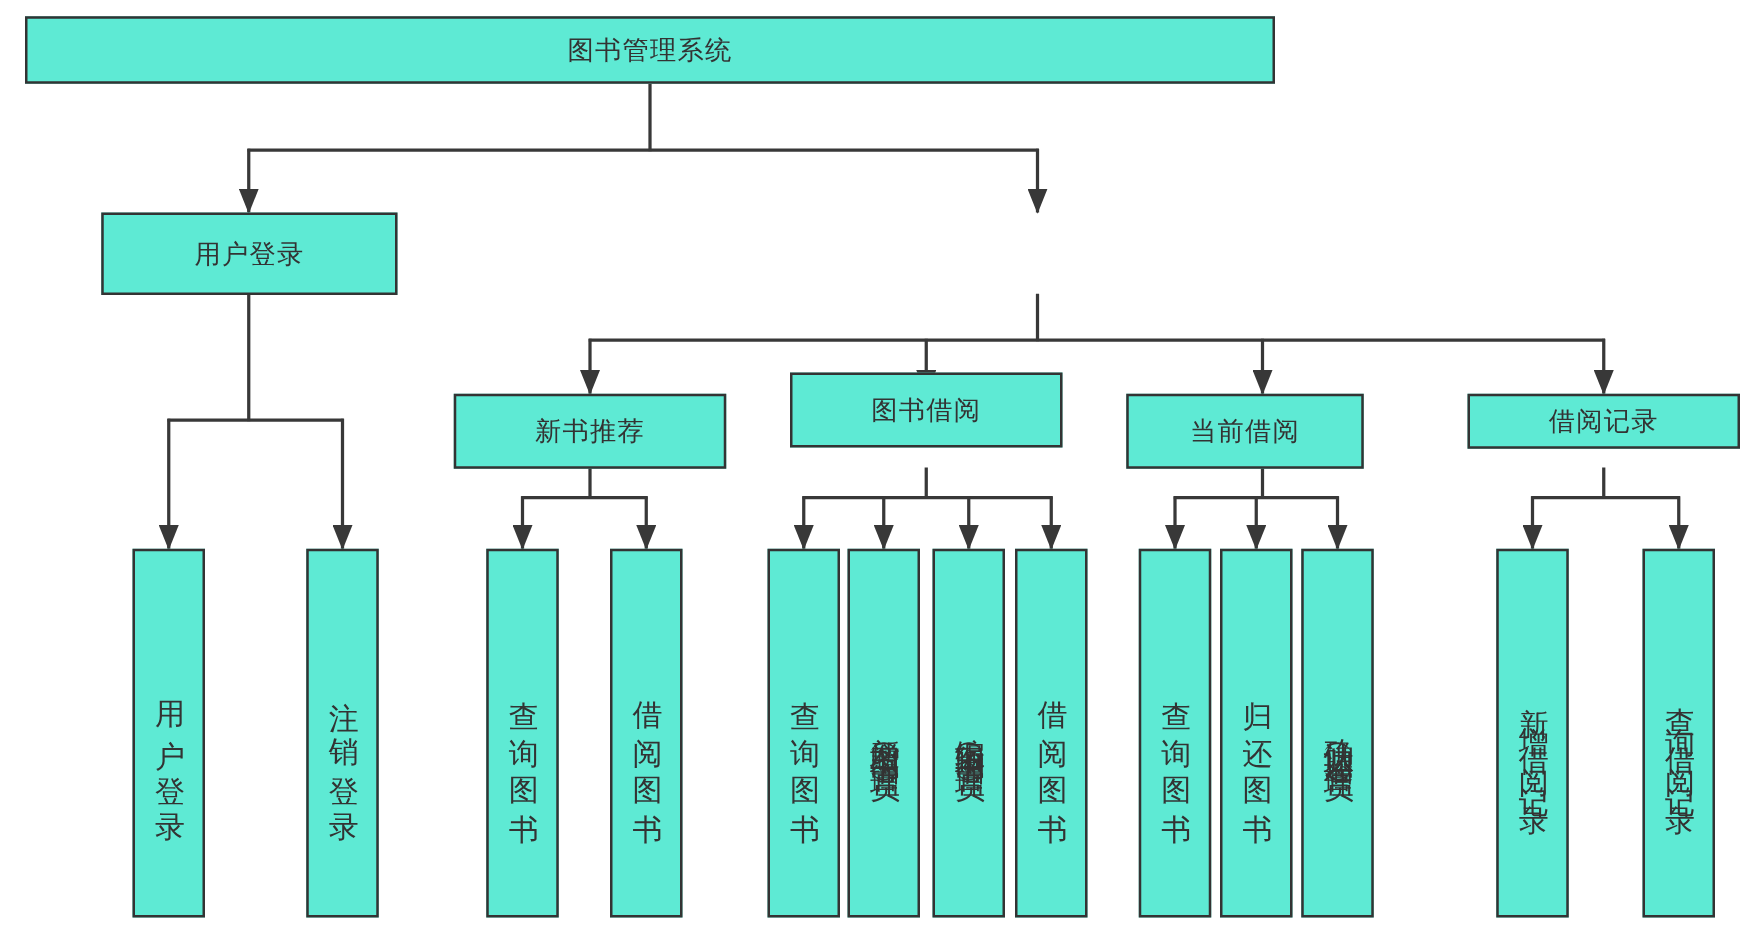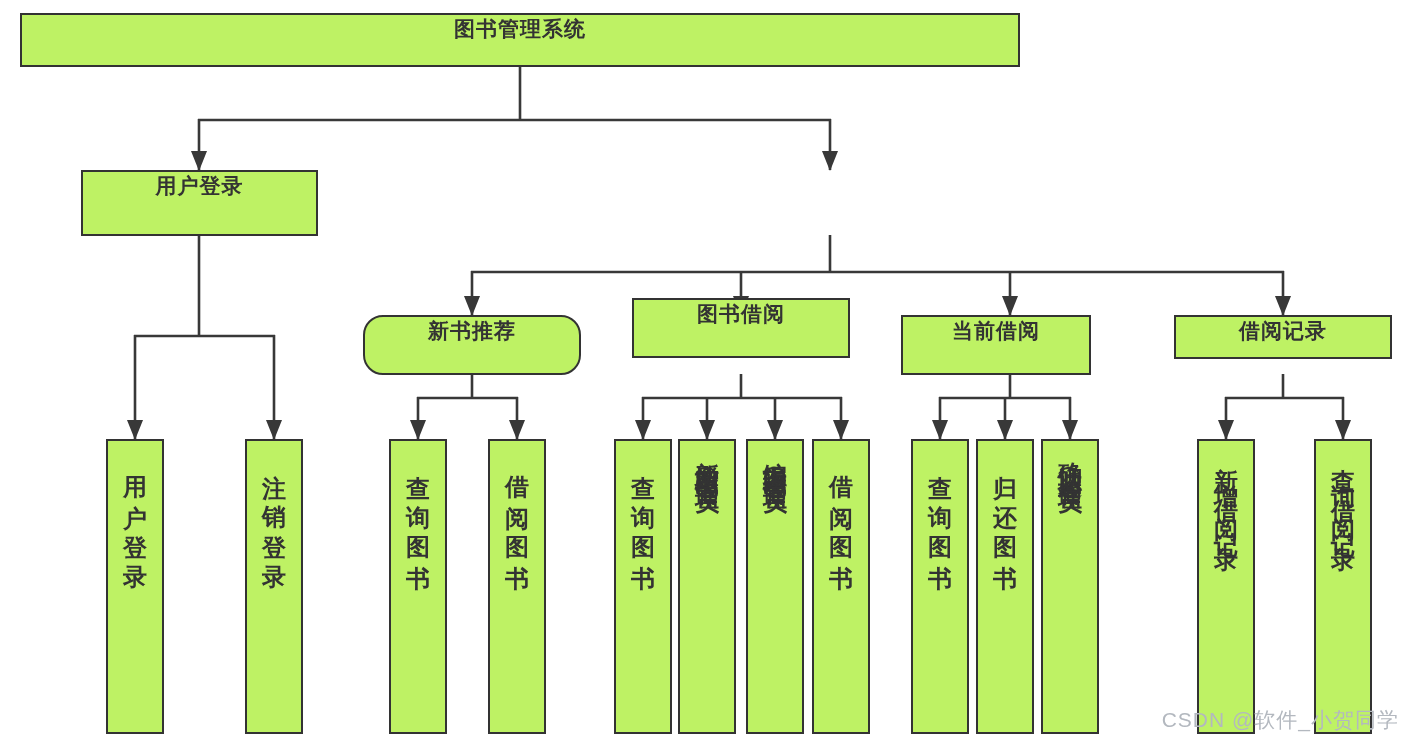--- a/index.html
+++ b/index.html
@@ -4,22 +4,22 @@
 <style>
   html,body{margin:0;padding:0;background:#ffffff;}
   .canvas{
     position:relative;width:1405px;height:747px;background:#ffffff;overflow:hidden;
     font-family:"Liberation Sans",sans-serif;color:#333333;
   }
   .wires{position:absolute;left:0;top:0;width:1405px;height:747px;}
   .wires line{stroke:#383838;stroke-width:2.6;}
   .wires .arrowhead{fill:#383838;}
   .node{
-    position:absolute;box-sizing:border-box;background:#bef264;
-    border:2.5px solid #333333;display:flex;align-items:flex-start;justify-content:center;font-weight:bold;
+    position:absolute;box-sizing:border-box;background:#5eead4;
+    border:2.5px solid #333333;display:flex;align-items:center;justify-content:center;
   }
   .h-node{font-size:21px;letter-spacing:1px;}
   .root-node{font-size:21px;}
   .v-node{top:439px;width:58px;height:295px;}
   .v-node span{writing-mode:vertical-rl;font-size:24px;line-height:1;display:block;}
   .sp-wide span{letter-spacing:30px;transform:translateY(15px);}
   .sp-mid  span{letter-spacing:16px;transform:translateY(8px);}
   .sp-tight span{letter-spacing:4px;transform:translateY(2px);}
   .watermark{
     position:absolute;right:6px;bottom:13px;font-size:21px;color:#b3b8bf;
@@ -80,21 +80,21 @@
   </svg>
 
   <div class="node h-node root-node" style="left:20px;top:13px;width:1000px;height:54px;">
     <span>图书管理系统</span>
   </div>
 
   <div class="node h-node" style="left:81px;top:170px;width:237px;height:66px;">
     <span>用户登录</span>
   </div>
 
-  <div class="node h-node" style="left:363px;top:315px;width:218px;height:60px;border-radius:20px;">
+  <div class="node h-node" style="left:363px;top:315px;width:218px;height:60px;">
     <span>新书推荐</span>
   </div>
   <div class="node h-node" style="left:632px;top:298px;width:218px;height:60px;">
     <span>图书借阅</span>
   </div>
   <div class="node h-node" style="left:901px;top:315px;width:190px;height:60px;">
     <span>当前借阅</span>
   </div>
   <div class="node h-node" style="left:1174px;top:315px;width:218px;height:44px;">
     <span>借阅记录</span>
@@ -137,14 +137,13 @@
     <span>确认归还（管理员）</span>
   </div>
 
   <div class="node v-node sp-mid" style="left:1197px;">
     <span>新增借阅记录</span>
   </div>
   <div class="node v-node sp-mid" style="left:1314px;">
     <span>查询借阅记录</span>
   </div>
 
-  <div class="watermark">CSDN @软件_小贺同学</div>
 </div>
 
 </body></html>

